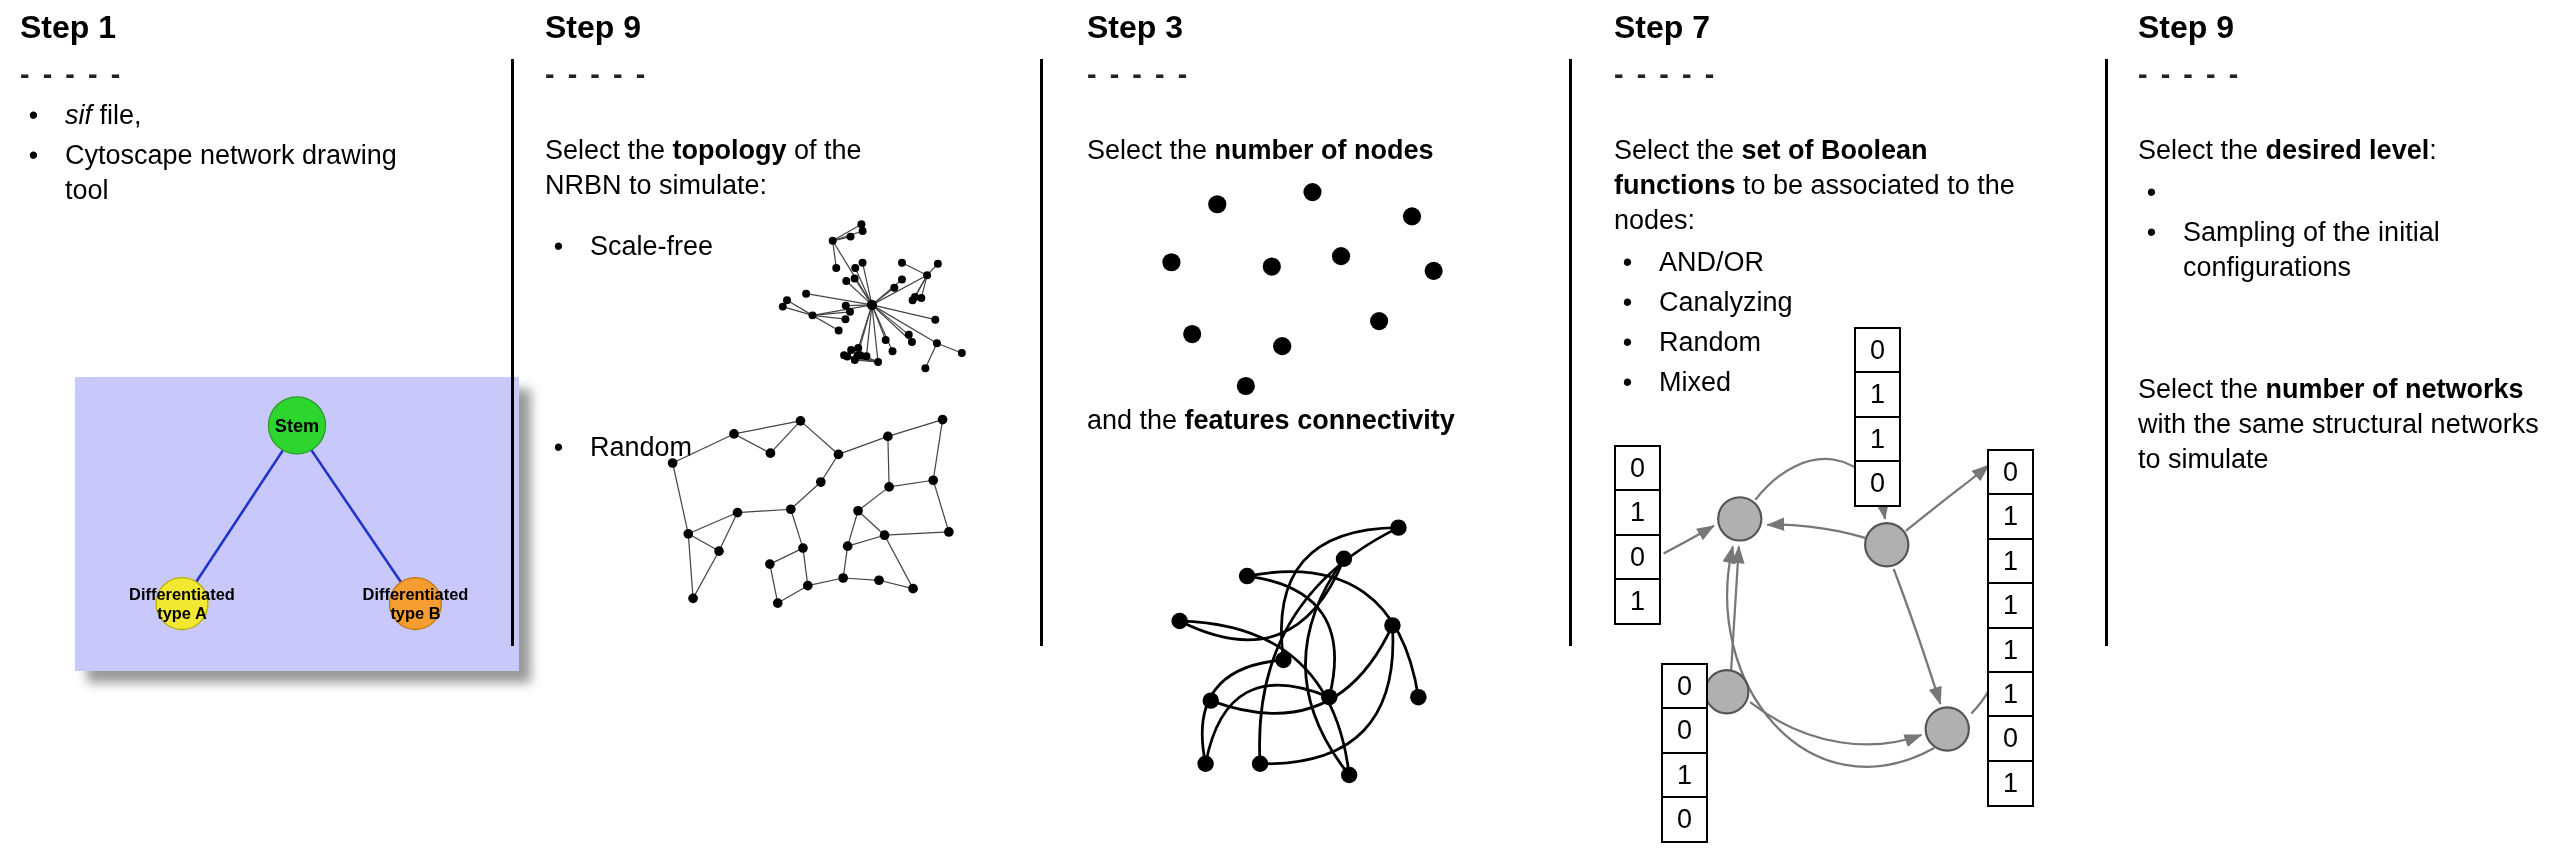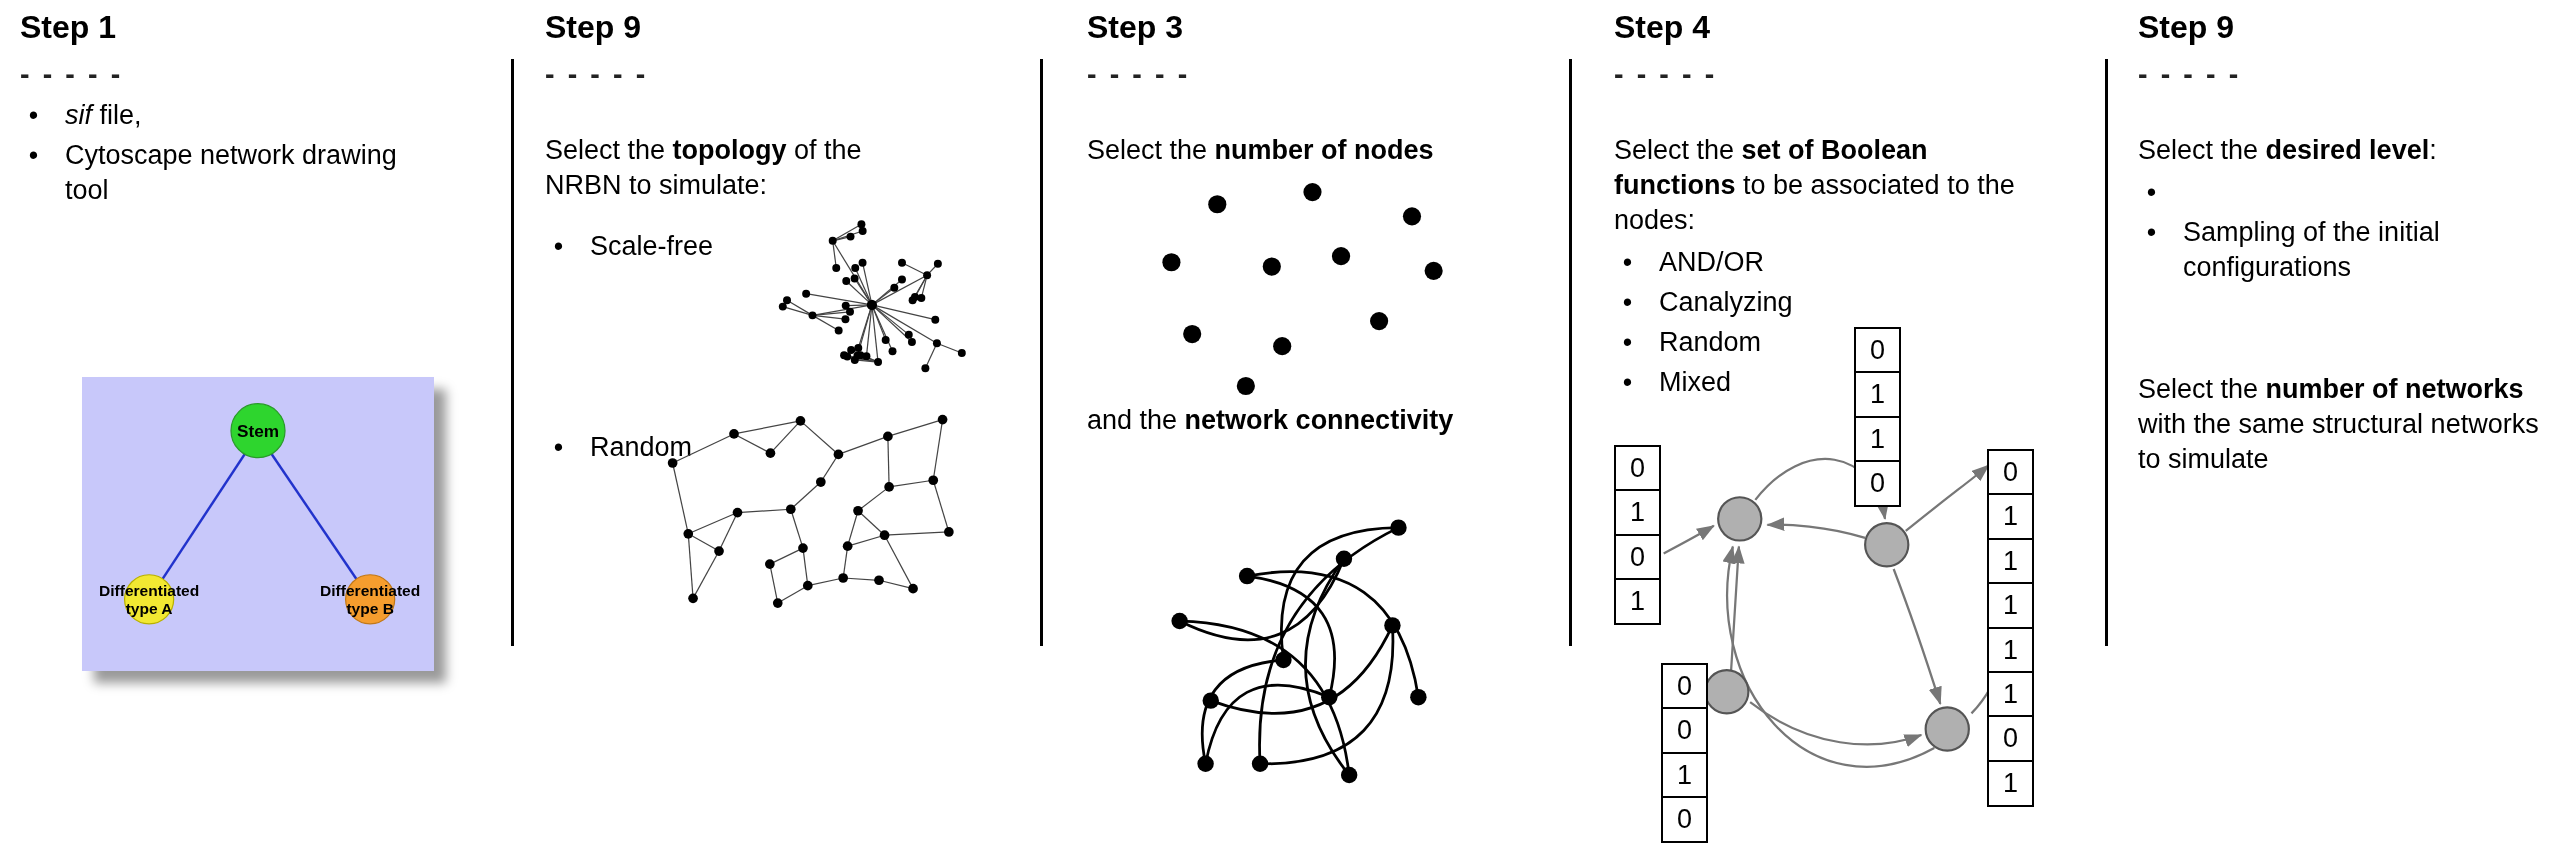--- a/index.html
+++ b/index.html
@@ -9,21 +9,21 @@
   .col{position:absolute;top:0;height:851px}
   .title{font-size:32px;font-weight:700;margin-top:8.7px}
   .rule{font-size:28.6px;font-weight:700;letter-spacing:2.6px;margin-top:12px;color:#222}
   .body{font-size:27px;line-height:35px}
   .p-first{margin-top:42px}
   .bullets{list-style:none;margin-top:7px}
   .bullets li{display:flex;font-size:27px;line-height:35px;margin-top:5.2px}
   .marker{flex:0 0 45px;padding-left:8.7px}
   .btext{flex:1}
   .divider{position:absolute;top:59px;width:2.6px;height:587px;background:#000}
-  .tree-panel{position:absolute;left:62px;top:377px;width:352px;height:294px;box-shadow:12px 12px 10.4px #9a9a9a}
+  .tree-panel{position:absolute;left:55px;top:377px;width:444px;height:294px;box-shadow:12px 12px 10.4px #9a9a9a}
   .tree-svg{width:100%;height:100%;display:block}
   .node-label{font-size:19px;font-weight:700;text-anchor:middle;fill:#000}
   .root-label{font-size:21px;font-weight:700;text-anchor:middle;fill:#000}
   svg.abs{position:absolute;overflow:visible}
   .stack{position:absolute}
   .tcell{width:47px;height:47px;border:2.6px solid #000;background:#fff;display:flex;align-items:center;justify-content:center;font-size:27px;margin-top:-2.6px}
   .tcell:first-child{margin-top:0}
   i{font-style:italic}
   b{font-weight:700}
 </style>
@@ -228,21 +228,21 @@
         <circle cx="71.39811676740646" cy="168.8213295051828" r="5.6" fill="#000"></circle>
       </svg>
   </section>
 
   <div class="divider" style="left:1040px"></div>
 
   <section class="col" style="left:1087px;width:472px">
     <h2 class="title">Step 3</h2>
     <div class="rule">- - - - -</div>
     <p class="body p-first" style="width:472px"><span>Select the </span><b>number of nodes</b></p>
-    <p class="body" style="width:472px;margin-top:235px"><span>and the </span><b>network connectivity</b></p>
+    <p class="body" style="width:472px;margin-top:235px"><span>and the </span><b>features connectivity</b></p>
     <svg class="abs" style="left:48px;top:180px;width:329px;height:225px" viewBox="0 0 380 260">
         <circle cx="95" cy="28" r="10.5" fill="#000"></circle>
         <circle cx="205" cy="14" r="10.5" fill="#000"></circle>
         <circle cx="320" cy="42" r="10.5" fill="#000"></circle>
         <circle cx="42" cy="95" r="10.5" fill="#000"></circle>
         <circle cx="158" cy="100" r="10.5" fill="#000"></circle>
         <circle cx="238" cy="88" r="10.5" fill="#000"></circle>
         <circle cx="345" cy="105" r="10.5" fill="#000"></circle>
         <circle cx="66" cy="178" r="10.5" fill="#000"></circle>
         <circle cx="170" cy="192" r="10.5" fill="#000"></circle>
@@ -272,21 +272,21 @@
         <circle cx="155" cy="335" r="9.5" fill="#000"></circle>
         <circle cx="258" cy="348" r="9.5" fill="#000"></circle>
         <circle cx="92" cy="335" r="9.5" fill="#000"></circle>
         <circle cx="315" cy="62" r="9.5" fill="#000"></circle>
       </svg>
   </section>
 
   <div class="divider" style="left:1569px"></div>
 
   <section class="col" style="left:1614px;width:472px">
-    <h2 class="title">Step 4</h2>
+    <h2 class="title">Step 7</h2>
     <div class="rule">- - - - -</div>
     <p class="body p-first" style="width:411px"><span>Select the </span><b>set of Boolean functions</b><span> to be associated to the nodes:</span></p>
     <ul class="bullets">
       <li>
         <span class="marker">•</span>
         <span class="btext">AND/OR</span>
       </li>
       <li>
         <span class="marker">•</span>
         <span class="btext">Canalyzing</span>

